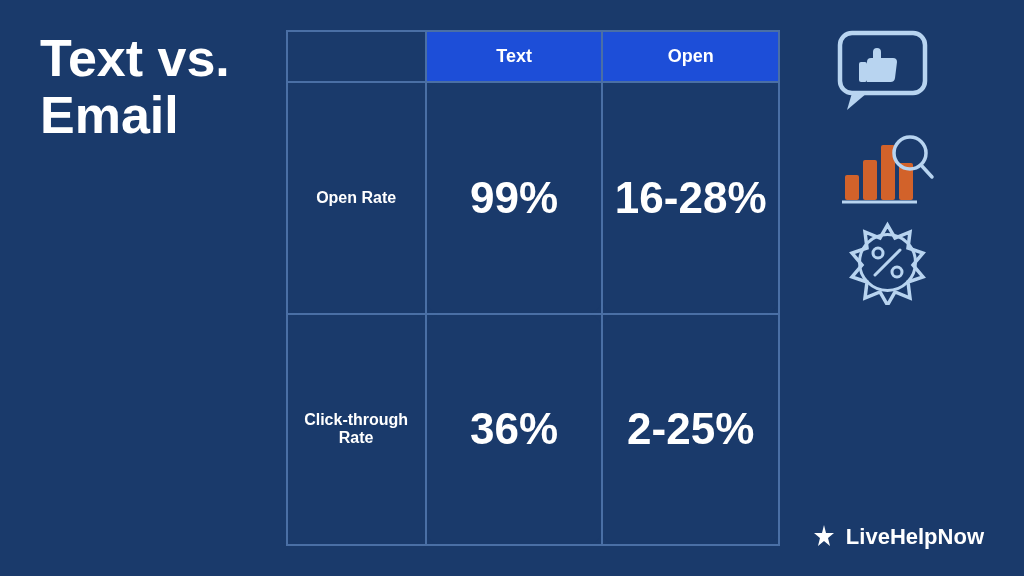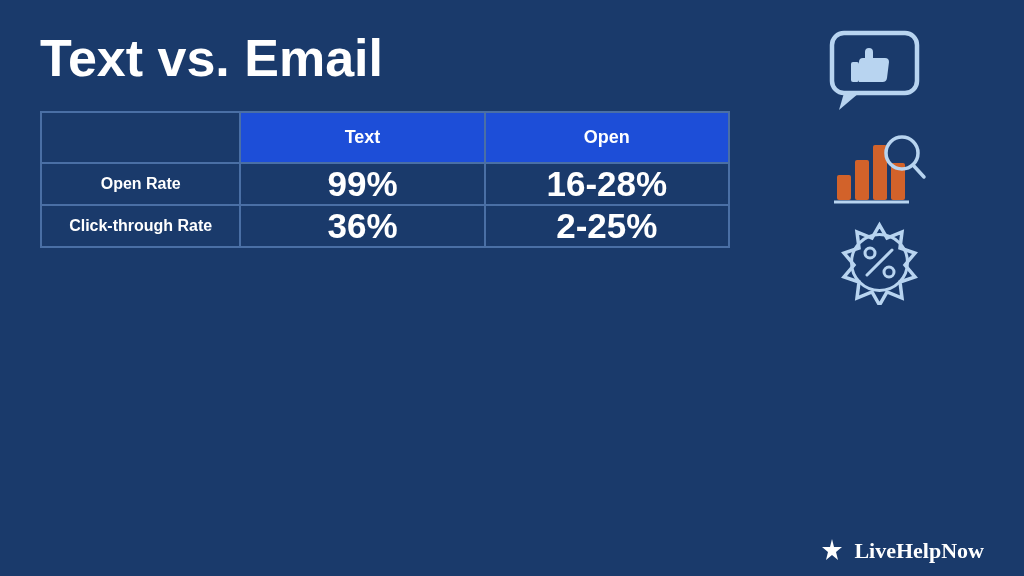--- a/index.html
+++ b/index.html
@@ -17,22 +17,23 @@
       width: 1024px;
       height: 576px;
       display: flex;
       position: relative;
       padding: 30px 40px 30px 40px;
     }
 
     .left-section {
       flex: 1;
       display: flex;
-      flex-direction: column;
+      flex-direction: row;
       max-width: 740px;
+      justify-content: center;
     }
 
     .page-title {
       font-size: 52px;
       font-weight: 900;
       color: white;
       margin-bottom: 24px;
       line-height: 1.1;
     }
 
@@ -70,21 +71,21 @@
       font-weight: bold;
       font-size: 16px;
       color: white;
       padding: 22px 20px;
       text-align: center;
       width: 200px;
     }
 
     .row-value {
       font-weight: 900;
-      font-size: 35px;
+      font-size: 44px;
       color: white;
       padding: 22px 20px;
       width: 245px;
     }
 
     .right-section {
       width: 220px;
       display: flex;
       flex-direction: column;
       align-items: center;
@@ -119,26 +120,25 @@
     }
 
     .brand-name {
       font-size: 22px;
       font-weight: bold;
       color: white;
     }
 
     .bottom-right {
       position: absolute;
-      bottom: 11px;
+      bottom: 25px;
       right: 40px;
       display: flex;
       align-items: center;
       gap: 8px;
-      font-family: Liberation Serif, serif;
     }
   </style>
 </head>
 <body>
 
 <div class="container">
 
   <div class="left-section">
 
     <h1 class="page-title">Text vs. Email</h1>

